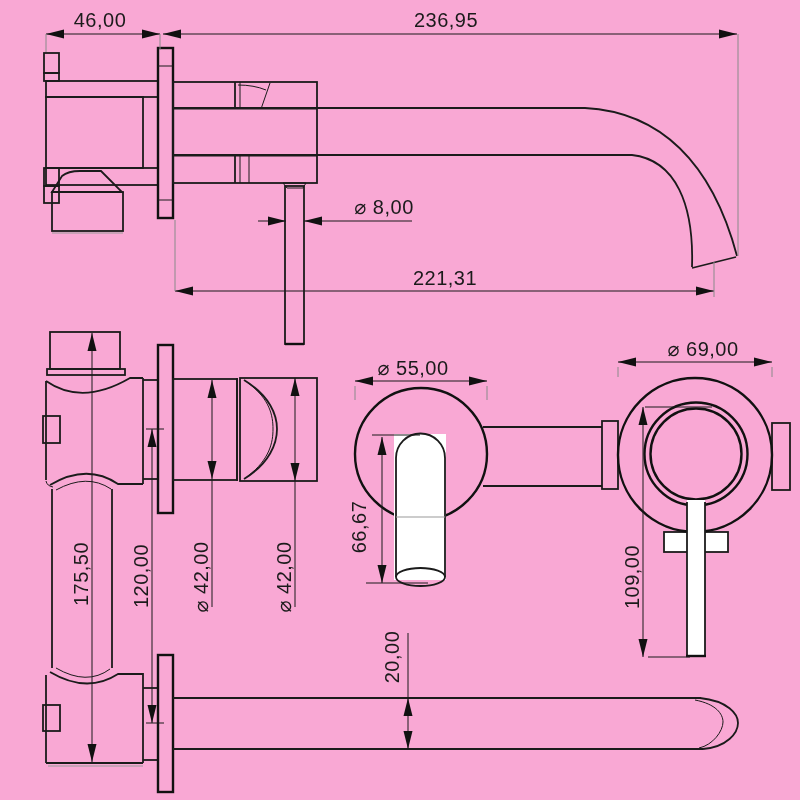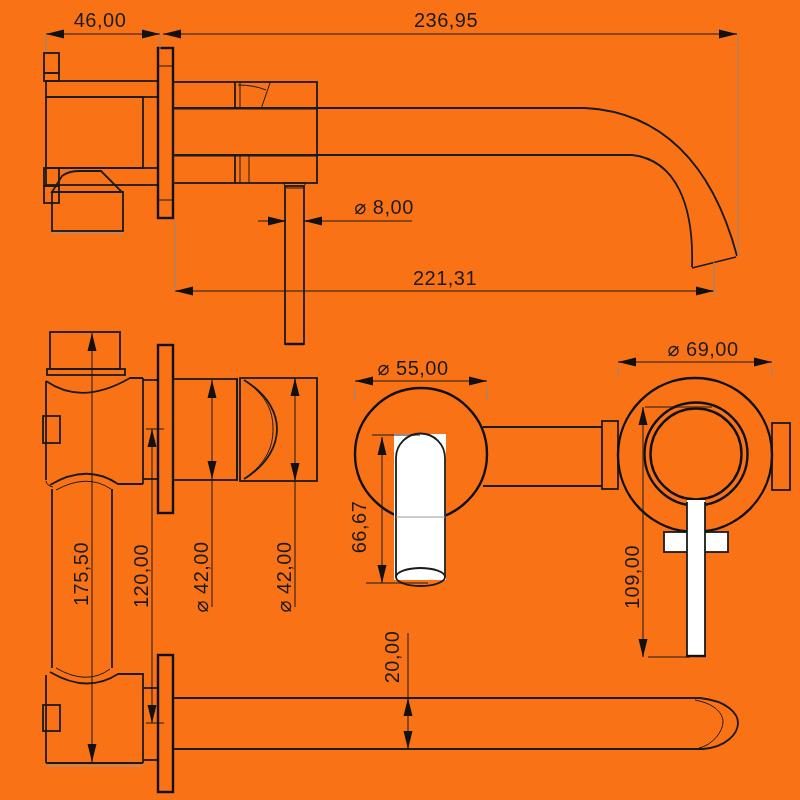--- a/index.html
+++ b/index.html
@@ -1,16 +1,16 @@
 <!DOCTYPE html>
 <html><head>
 <meta charset="utf-8">
 <style>
   html,body{margin:0;padding:0;background:#ffffff;}
-  .stage{width:800px;height:800px;position:relative;background:#f97316;overflow:hidden;}
+  .stage{width:800px;height:800px;position:relative;background:#f9a8d4;overflow:hidden;}
   svg{display:block;}
   .dim-text{
     font-family:"Liberation Sans","DejaVu Sans",sans-serif;
     font-size:20px;
     letter-spacing:0.5px;
     fill:#1b1b1b;
   }
   .outline{stroke:#1b1b1b;stroke-width:1.8;fill:none;}
   .outline-thick{stroke:#111111;stroke-width:2.4;fill:none;}
   .thin{stroke:#1b1b1b;stroke-width:1;fill:none;}

